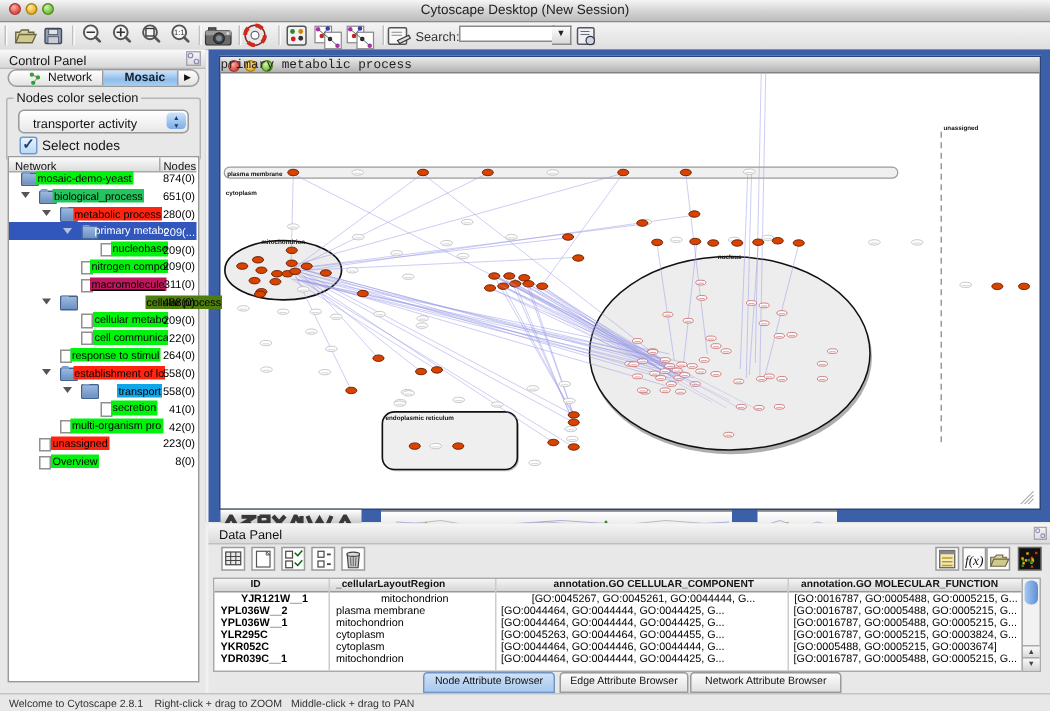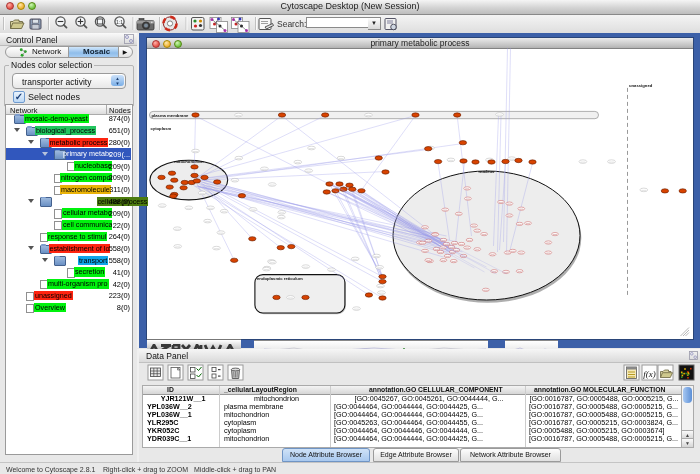--- a/index.html
+++ b/index.html
@@ -37,21 +37,21 @@
 .trow .hl{position:absolute;top:1.2px;height:9.4px;line-height:9.6px;padding:0 1px;color:#000;overflow:hidden;}
 .trow .cnt{position:absolute;right:1px;top:1.5px;color:#000;font-size:7.4px;}
 .tri{position:absolute;top:3.5px;width:0;height:0;border-left:3.2px solid transparent;border-right:3.2px solid transparent;border-top:4.5px solid #555;}
 .fold{position:absolute;top:2px;width:10px;height:7.5px;background:linear-gradient(#9db9dd,#6a90c4);border:0.5px solid #44618e;border-radius:1px;}
 .fold:before{content:"";position:absolute;left:0;top:-1.5px;width:4.5px;height:1.5px;background:#7d9ecf;border-radius:1px 1px 0 0;}
 .file{position:absolute;top:2px;width:5.6px;height:7.4px;background:#fff;border:0.6px solid #909090;}
 
 #desktop{left:137px;top:33px;width:563px;height:315px;background:#3c60a8;border-left:2px solid #f0f0f0;}
 #netwin{left:146px;top:37px;width:546px;height:300.5px;border:1px solid #2a4578;background:#fff;}
 #netttl{position:absolute;left:0;top:0;width:546px;height:9.5px;background:linear-gradient(#ebebeb,#bfbfbf 80%,#b2b2b2);border-bottom:1px solid #828282;}
-#netttl span{position:absolute;left:0;top:0px;width:100%;text-align:center;font-size:8.5px;color:#222;}
+#netttl span{position:absolute;left:0;top:0px;width:100%;text-align:left;font-size:8.5px;color:#222;font-family:Liberation Mono, monospace;}
 .wlight{position:absolute;top:1.8px;width:6px;height:6px;border-radius:50%;}
 
 #dpanel{left:137px;top:348.5px;width:563px;height:113px;background:#e8e8e8;border-left:2px solid #f0f0f0;}
 #dphead{position:absolute;left:0;top:0;width:563px;height:13px;background:linear-gradient(#f6f6f6,#dadada);border-bottom:1px solid #c0c0c0;}
 #dphead span{position:absolute;left:7px;top:2px;font-size:8.5px;color:#111;}
 #dtable{position:absolute;left:3px;top:36px;width:538px;height:61px;background:#fff;border:1px solid #aaa;}
 #dthead{position:absolute;left:0;top:0;width:538px;height:8px;background:linear-gradient(#f4f4f4,#d6d6d6);border-bottom:1px solid #999;font-size:6.8px;font-weight:bold;color:#111;}
 #dthead div{position:absolute;top:0.8px;text-align:center;}
 .drow{position:absolute;left:0;width:538px;height:8px;font-size:7.2px;color:#000;white-space:nowrap;}
 .drow div{position:absolute;top:0.5px;overflow:hidden;}
@@ -828,21 +828,21 @@
           <div class="hl" style="left:68px;max-width:36px;background:#00f20d;">nucleobase-</div>
           <div class="cnt" style="">209(0)</div>
         </div>
         <div class="trow" style="top:66.8px;">
           <div class="file" style="left:48px;"></div>
           <div class="hl" style="left:54px;max-width:50px;background:#00f20d;">nitrogen compou</div>
           <div class="cnt" style="">209(0)</div>
         </div>
         <div class="trow" style="top:78.60000000000001px;">
           <div class="file" style="left:48px;"></div>
-          <div class="hl" style="left:54px;max-width:50px;background:#eab308;">macromolecule</div>
+          <div class="hl" style="left:54px;max-width:50px;background:#be185d;text-decoration:underline;">macromolecule</div>
           <div class="cnt" style="">311(0)</div>
         </div>
         <div class="trow" style="top:90.4px;">
           <div class="tri" style="left:22px;"></div>
           <div class="fold" style="left:34px;"></div>
           <div class="hl" style="left:42.5px;max-width:61.5px;background:#4d7c0f;margin-left:48px;">cellular process</div>
           <div class="cnt" style="">488(0)</div>
         </div>
         <div class="trow" style="top:102.2px;">
           <div class="file" style="left:48px;"></div>

